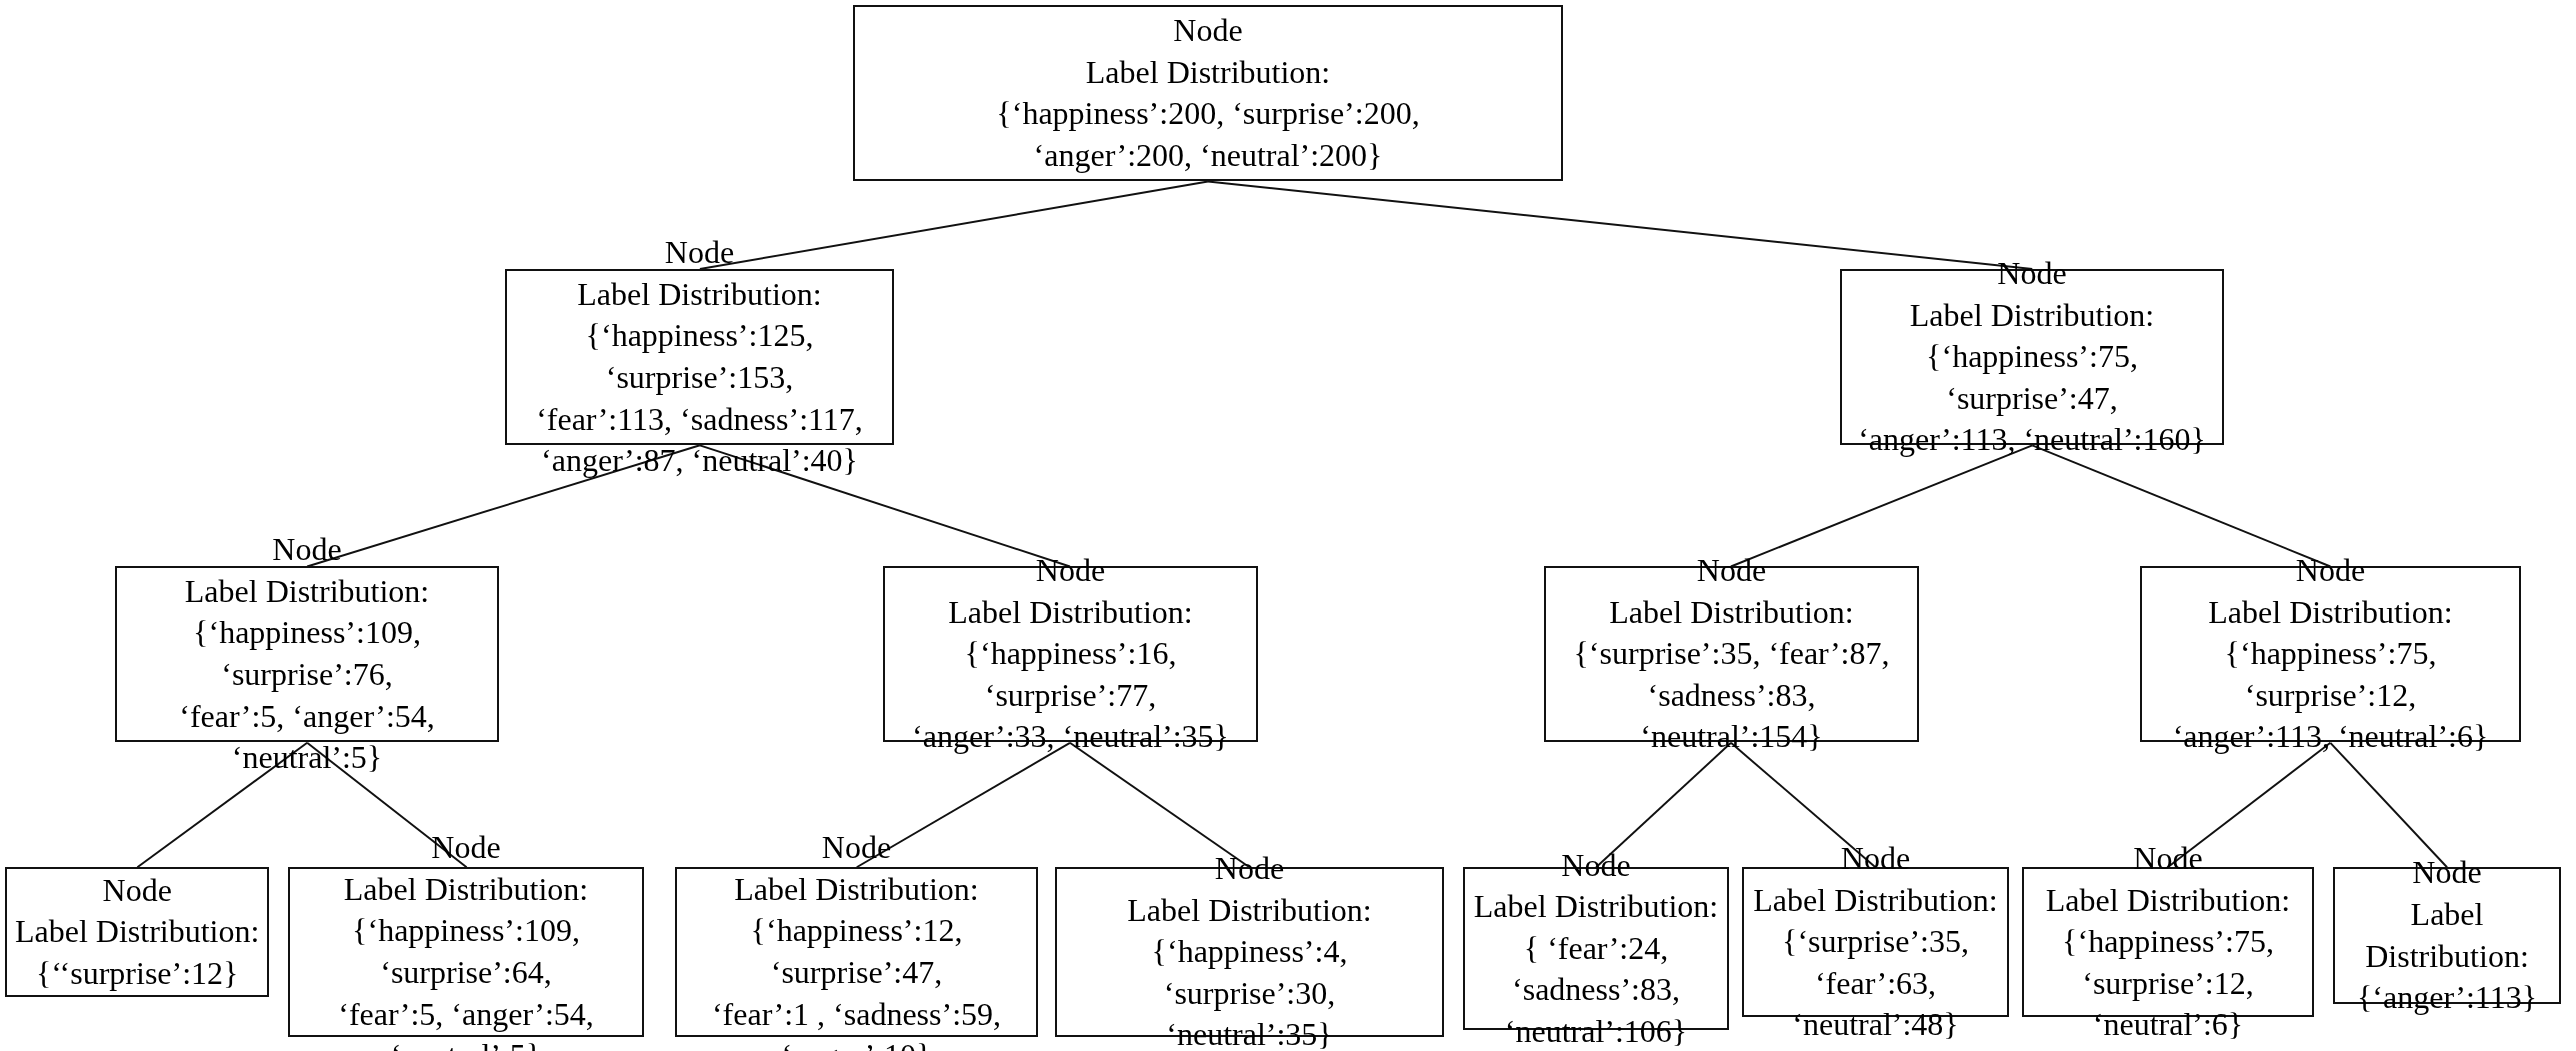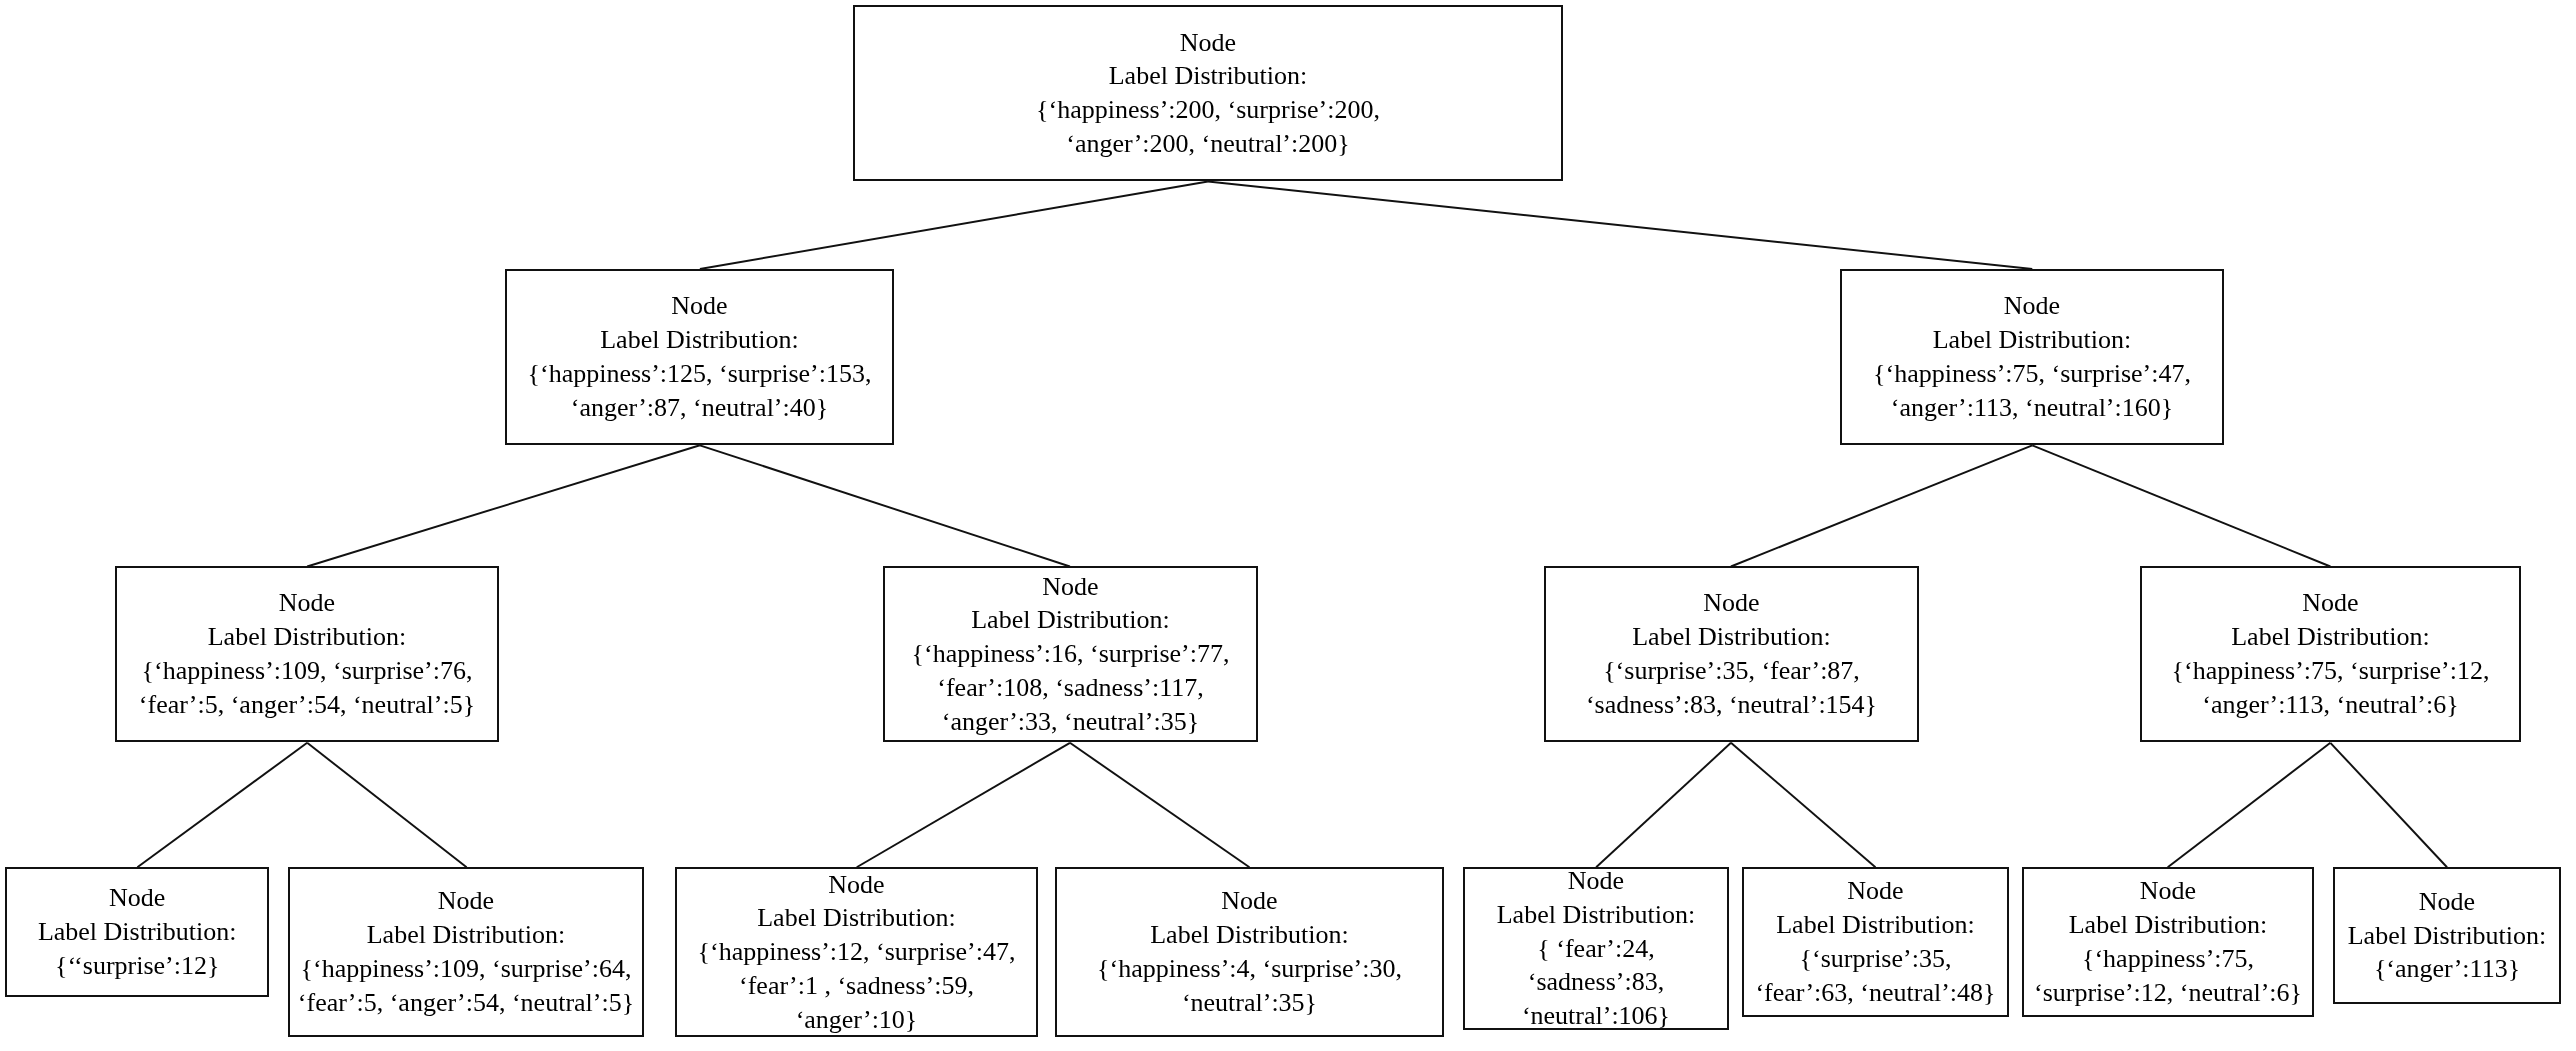--- a/index.html
+++ b/index.html
@@ -27,21 +27,21 @@
     position: absolute;
     box-sizing: border-box;
     border: 2.6px solid #111111;
     background: #ffffff;
     display: flex;
     flex-direction: column;
     align-items: flex-end;
     justify-content: center;
     text-align: center;
     color: #000000;
-    font-size: 26px;
+    font-size: 32px;
     line-height: 1.30;
     padding: 3.9px 6.5px;
     white-space: pre-line;
   }
   .node .ln {
     display: block;
     width: 100%;
   }
 </style>
 </head>
@@ -59,24 +59,24 @@
       <line x1="474" y1="1146" x2="720" y2="1338" stroke="#111111" stroke-width="3"></line>
       <line x1="1651" y1="1146" x2="1322" y2="1338" stroke="#111111" stroke-width="3"></line>
       <line x1="1651" y1="1146" x2="1928" y2="1338" stroke="#111111" stroke-width="3"></line>
       <line x1="2671" y1="1146" x2="2463" y2="1338" stroke="#111111" stroke-width="3"></line>
       <line x1="2671" y1="1146" x2="2894" y2="1338" stroke="#111111" stroke-width="3"></line>
       <line x1="3596" y1="1146" x2="3345" y2="1338" stroke="#111111" stroke-width="3"></line>
       <line x1="3596" y1="1146" x2="3776" y2="1338" stroke="#111111" stroke-width="3"></line>
     </svg>
   <div id="nodes-layer">
       <div class="node" style="left: 853px; top: 5.2px; width: 710px; height: 176px;"><span class="ln">Node</span><span class="ln">Label Distribution:</span><span class="ln">{‘happiness’:200, ‘surprise’:200,</span><span class="ln">‘anger’:200, ‘neutral’:200}</span></div>
-      <div class="node" style="left: 505px; top: 269px; width: 389px; height: 176px;"><span class="ln">Node</span><span class="ln">Label Distribution:</span><span class="ln">{‘happiness’:125, ‘surprise’:153,</span><span class="ln">‘anger’:87, ‘neutral’:40}</span></div>
+      <div class="node" style="left: 505px; top: 269px; width: 389px; height: 176px;"><span class="ln">Node</span><span class="ln">Label Distribution:</span><span class="ln">{‘happiness’:125, ‘surprise’:153,</span><span class="ln">‘fear’:113, ‘sadness’:117,</span><span class="ln">‘anger’:87, ‘neutral’:40}</span></div>
       <div class="node" style="left: 1840px; top: 269px; width: 384px; height: 176px;"><span class="ln">Node</span><span class="ln">Label Distribution:</span><span class="ln">{‘happiness’:75, ‘surprise’:47,</span><span class="ln">‘anger’:113, ‘neutral’:160}</span></div>
       <div class="node" style="left: 115px; top: 566px; width: 384px; height: 176px;"><span class="ln">Node</span><span class="ln">Label Distribution:</span><span class="ln">{‘happiness’:109, ‘surprise’:76,</span><span class="ln">‘fear’:5, ‘anger’:54, ‘neutral’:5}</span></div>
-      <div class="node" style="left: 883px; top: 566px; width: 375px; height: 176px;"><span class="ln">Node</span><span class="ln">Label Distribution:</span><span class="ln">{‘happiness’:16, ‘surprise’:77,</span><span class="ln">‘fear’:108, ‘sadness’:117,</span><span class="ln">‘anger’:33, ‘neutral’:35}</span></div>
+      <div class="node" style="left: 883px; top: 566px; width: 375px; height: 176px;"><span class="ln">Node</span><span class="ln">Label Distribution:</span><span class="ln">{‘happiness’:16, ‘surprise’:77,</span><span class="ln">‘anger’:33, ‘neutral’:35}</span></div>
       <div class="node" style="left: 1544px; top: 566px; width: 375px; height: 176px;"><span class="ln">Node</span><span class="ln">Label Distribution:</span><span class="ln">{‘surprise’:35, ‘fear’:87,</span><span class="ln">‘sadness’:83,  ‘neutral’:154}</span></div>
       <div class="node" style="left: 2140px; top: 566px; width: 381px; height: 176px;"><span class="ln">Node</span><span class="ln">Label Distribution:</span><span class="ln">{‘happiness’:75, ‘surprise’:12,</span><span class="ln">‘anger’:113, ‘neutral’:6}</span></div>
       <div class="node" style="left: 5.2px; top: 867px; width: 264px; height: 130px;"><span class="ln">Node</span><span class="ln">Label Distribution:</span><span class="ln">{‘‘surprise’:12}</span></div>
       <div class="node" style="left: 288px; top: 867px; width: 356px; height: 170px;"><span class="ln">Node</span><span class="ln">Label Distribution:</span><span class="ln">{‘happiness’:109, ‘surprise’:64,</span><span class="ln">‘fear’:5, ‘anger’:54, ‘neutral’:5}</span></div>
       <div class="node" style="left: 675px; top: 867px; width: 363px; height: 170px;"><span class="ln">Node</span><span class="ln">Label Distribution:</span><span class="ln">{‘happiness’:12, ‘surprise’:47,</span><span class="ln">‘fear’:1 , ‘sadness’:59, ‘anger’:10}</span></div>
       <div class="node" style="left: 1055px; top: 867px; width: 389px; height: 170px;"><span class="ln">Node</span><span class="ln">Label Distribution:</span><span class="ln">{‘happiness’:4, ‘surprise’:30,</span><span class="ln">‘neutral’:35}</span></div>
       <div class="node" style="left: 1463px; top: 867px; width: 266px; height: 163px;"><span class="ln">Node</span><span class="ln">Label Distribution:</span><span class="ln">{ ‘fear’:24,</span><span class="ln">‘sadness’:83,</span><span class="ln">‘neutral’:106}</span></div>
       <div class="node" style="left: 1742px; top: 867px; width: 267px; height: 150px;"><span class="ln">Node</span><span class="ln">Label Distribution:</span><span class="ln">{‘surprise’:35,</span><span class="ln">‘fear’:63, ‘neutral’:48}</span></div>
       <div class="node" style="left: 2022px; top: 867px; width: 292px; height: 150px;"><span class="ln">Node</span><span class="ln">Label Distribution:</span><span class="ln">{‘happiness’:75,</span><span class="ln">‘surprise’:12, ‘neutral’:6}</span></div>
       <div class="node" style="left: 2333px; top: 867px; width: 228px; height: 137px;"><span class="ln">Node</span><span class="ln">Label Distribution:</span><span class="ln">{‘anger’:113}</span></div>

